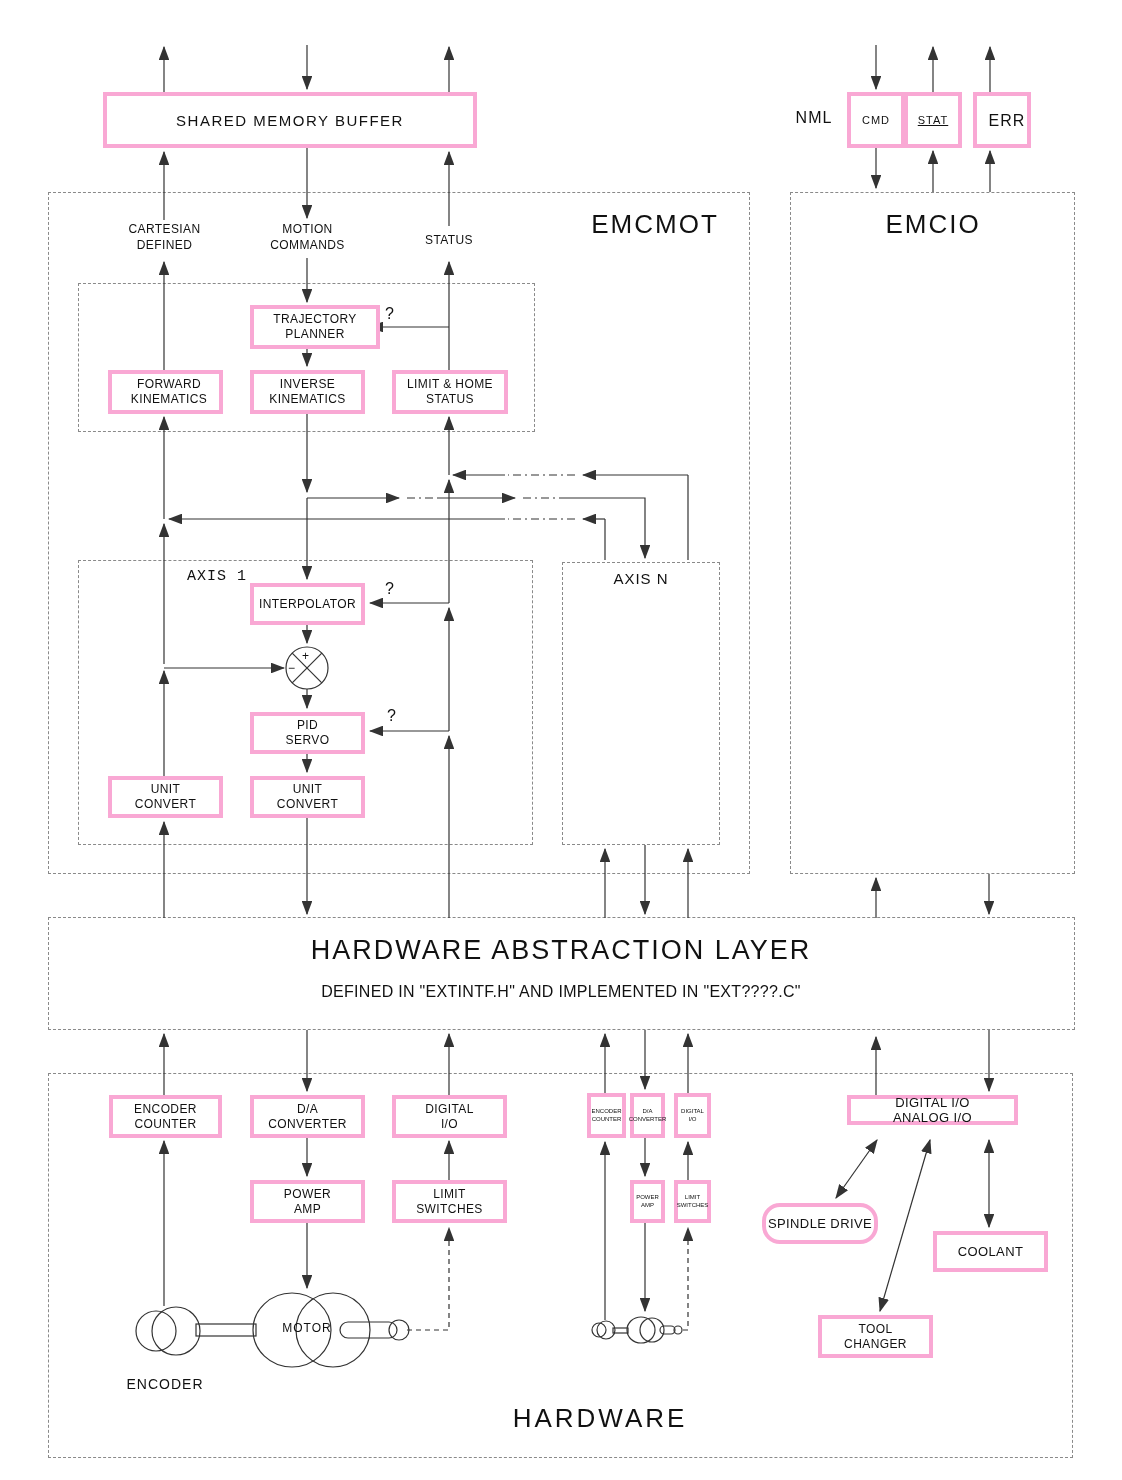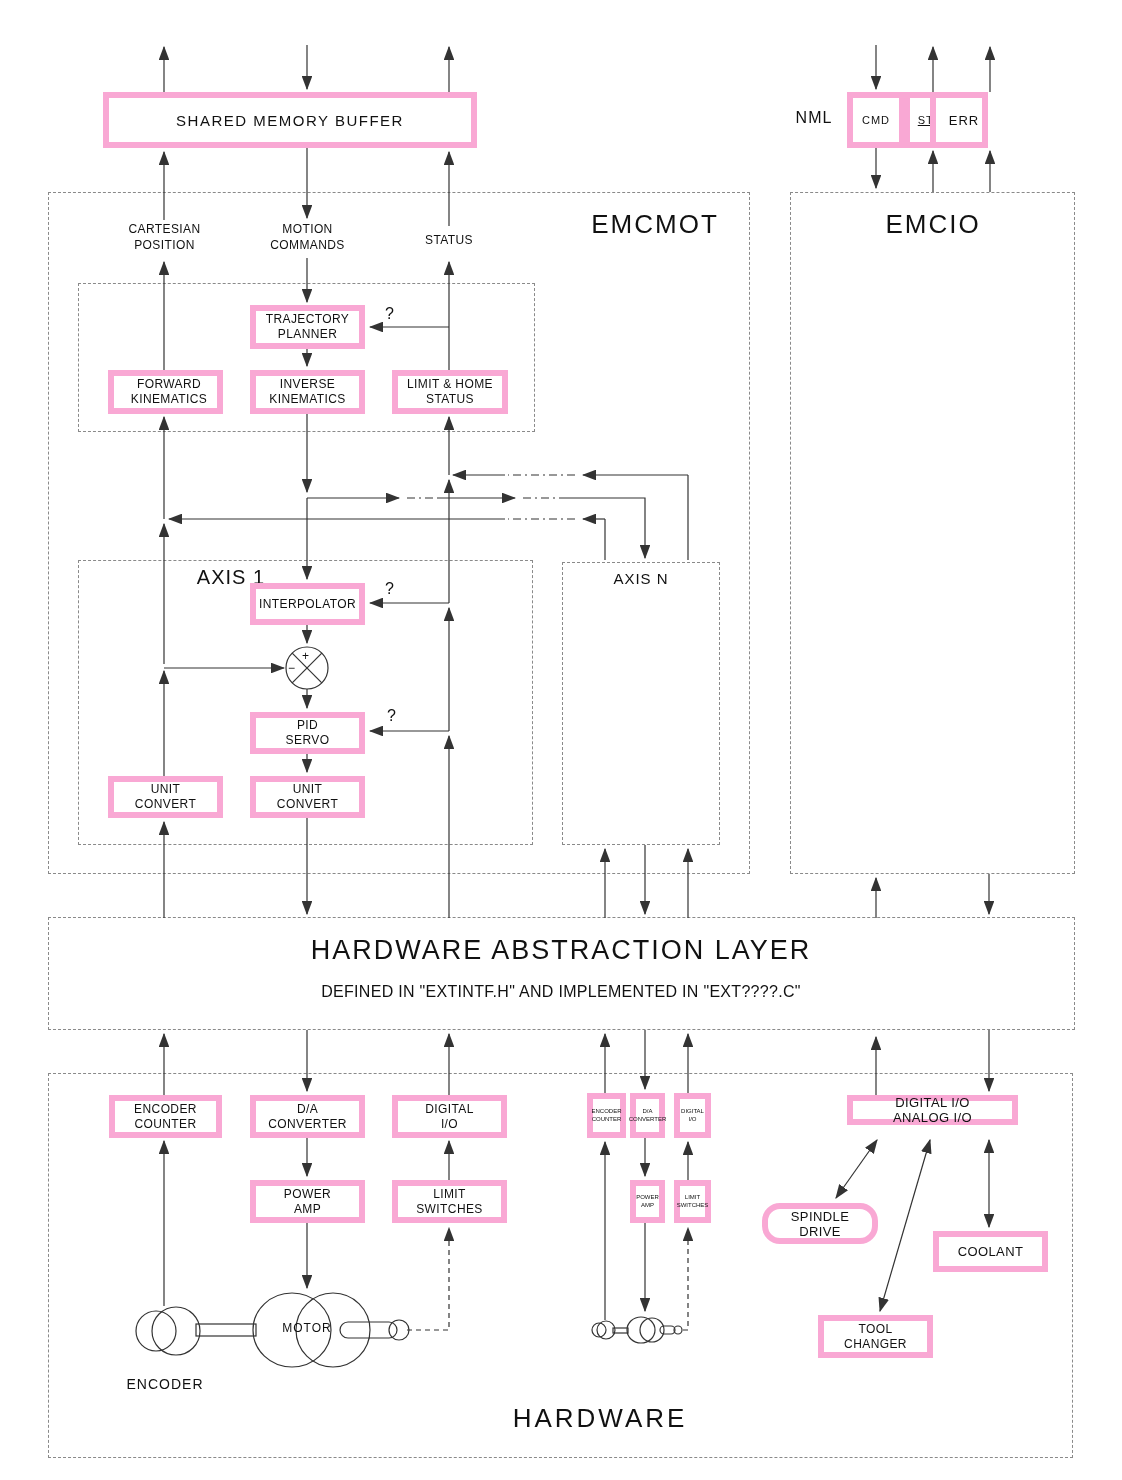--- a/index.html
+++ b/index.html
@@ -1,20 +1,20 @@
 <!DOCTYPE html>
 <html><head>
 <meta charset="utf-8">
 <style>
   html,body{margin:0;padding:0;background:#fff;}
   #stage{position:relative;width:1122px;height:1480px;background:#fff;overflow:hidden;
          font-family:"Liberation Sans","DejaVu Sans",sans-serif;color:#111;}
   .region{position:absolute;border:1px dashed #8a8a8a;box-sizing:border-box;z-index:1;}
   #wires{position:absolute;left:0;top:0;z-index:2;}
-  .bx{position:absolute;border:6px solid #f9a8d4;background:#fff;box-sizing:border-box;
+  .bx{position:absolute;border:4px solid #f9a8d4;background:#fff;box-sizing:border-box;
       display:flex;flex-direction:column;align-items:center;justify-content:center;
       text-align:center;font-size:12px;line-height:15px;letter-spacing:.4px;z-index:3;}
   .bx-sm{font-size:6px;line-height:7.5px;letter-spacing:0;}
   .lbl{position:absolute;text-align:center;font-size:12px;line-height:16px;
        letter-spacing:.4px;z-index:3;}
   .title{font-size:26px;letter-spacing:2px;}
   .q{position:absolute;font-size:16px;z-index:3;}
   .sum-sign{position:absolute;font-size:12px;line-height:12px;z-index:3;}
 </style>
 </head>
@@ -152,56 +152,56 @@
     <span>SHARED MEMORY BUFFER</span>
   </div>
 
   <div class="lbl" style="left:788px;top:110px;width:52px;font-size:16px;letter-spacing:1px;">NML</div>
   <div class="bx" style="left:847px;top:92px;width:58px;height:56px;font-size:11px;letter-spacing:1px;">
     <span>CMD</span>
   </div>
   <div class="bx" style="left:904px;top:92px;width:58px;height:56px;font-size:11px;letter-spacing:1px;text-decoration:underline;">
     <span>STAT</span>
   </div>
-  <div class="bx" style="left:930px;top:92px;width:58px;height:56px;font-size:13px;letter-spacing:1px;padding-left:10px;">
+  <div class="bx" style="left:973px;top:92px;width:58px;height:56px;font-size:16px;letter-spacing:1px;padding-left:10px;">
     <span>ERR</span>
   </div>
 
   <div class="lbl title" style="left:560px;top:216px;width:190px;">EMCMOT</div>
   <div class="lbl title" style="left:838px;top:216px;width:190px;">EMCIO</div>
 
   <div class="lbl" style="left:112px;top:221px;width:105px;">
     <div>CARTESIAN</div>
-    <div>POSITION</div>
+    <div>DEFINED</div>
   </div>
   <div class="lbl" style="left:250px;top:221px;width:115px;">
     <div>MOTION</div>
     <div>COMMANDS</div>
   </div>
   <div class="lbl" style="left:399px;top:232px;width:100px;">STATUS</div>
 
-  <div class="bx" style="left:250px;top:305px;width:115px;height:44px;">
+  <div class="bx" style="left:250px;top:305px;width:130px;height:44px;">
     <span>TRAJECTORY</span>
     <span>PLANNER</span>
   </div>
   <div class="q" style="left:385px;top:305px;">?</div>
   <div class="bx" style="left:108px;top:370px;width:115px;height:44px;padding-left:7px;">
     <span>FORWARD</span>
     <span>KINEMATICS</span>
   </div>
   <div class="bx" style="left:250px;top:370px;width:115px;height:44px;">
     <span>INVERSE</span>
     <span>KINEMATICS</span>
   </div>
   <div class="bx" style="left:392px;top:370px;width:116px;height:44px;">
     <span>LIMIT &amp; HOME</span>
     <span>STATUS</span>
   </div>
 
-  <div class="lbl" style="left:196px;top:569px;width:70px;font-size:20px;letter-spacing:1px;">AXIS 1</div>
+  <div class="lbl" style="left:182px;top:569px;width:70px;font-size:15px;letter-spacing:1px;font-family:Liberation Mono, monospace;">AXIS 1</div>
   <div class="bx" style="left:250px;top:583px;width:115px;height:42px;">
     <span>INTERPOLATOR</span>
   </div>
   <div class="q" style="left:385px;top:580px;">?</div>
   <div class="sum-sign" style="left:302px;top:650px;">+</div>
   <div class="sum-sign" style="left:288px;top:662px;">−</div>
   <div class="bx" style="left:250px;top:712px;width:115px;height:42px;">
     <span>PID</span>
     <span>SERVO</span>
   </div>

